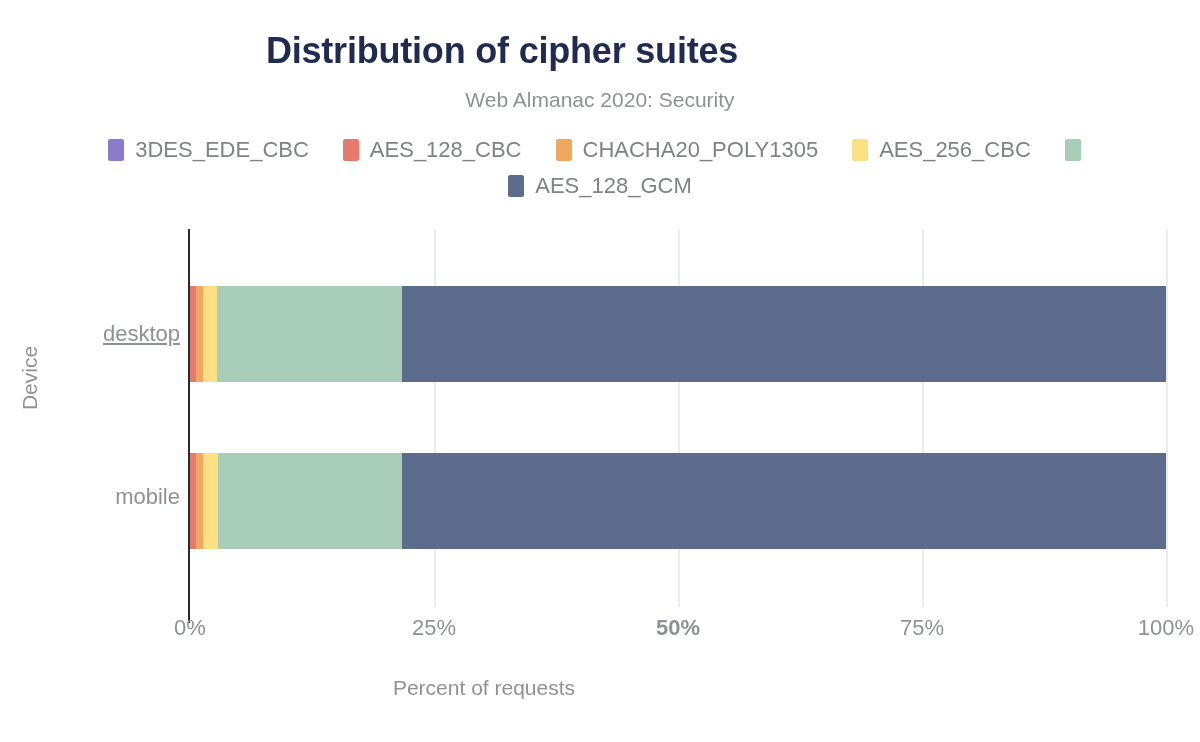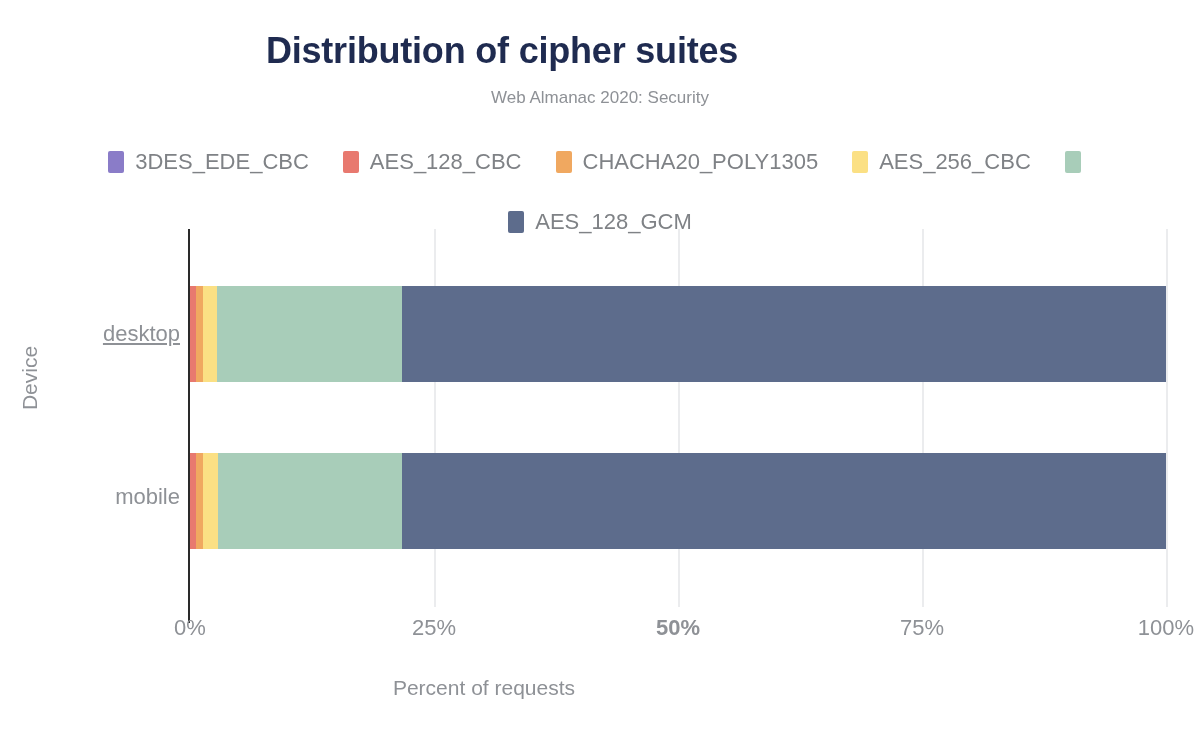--- a/index.html
+++ b/index.html
@@ -31,41 +31,41 @@
     font-weight: bold;
     color: #1f2b50;
     letter-spacing: -0.2px;
   }
   .chart-subtitle {
     position: absolute;
     top: 88px;
     left: 0;
     width: 1200px;
     text-align: center;
-    font-size: 17px;
+    font-size: 21px;
     font-weight: normal;
     color: #8e9196;
   }
 
   
   .legend {
     position: absolute;
     top: 136px;
     left: 0;
     width: 1200px;
     display: flex;
     flex-wrap: wrap;
     justify-content: center;
     align-content: flex-start;
     row-gap: 8px;
   }
   .legend-item {
     display: flex;
     align-items: center;
-    margin: 12px 17px;
+    margin: 0 17px;
     height: 28px;
   }
   .legend-swatch {
     width: 16px;
     height: 22px;
     border-radius: 2px;
     margin-right: 11px;
     flex: none;
   }
   .legend-label {

